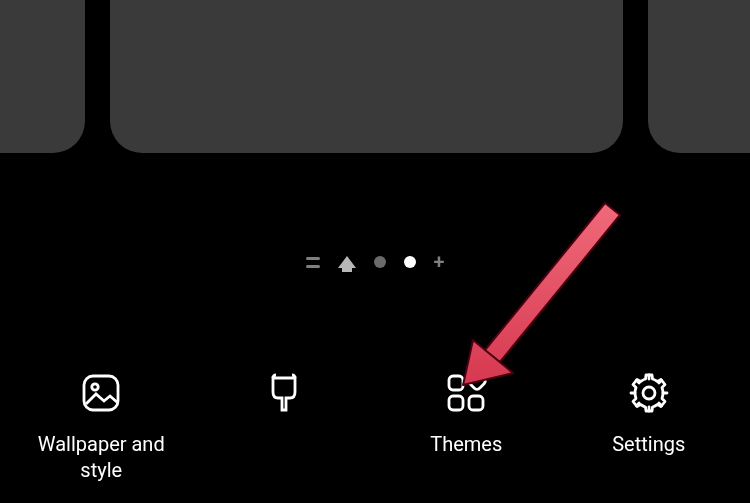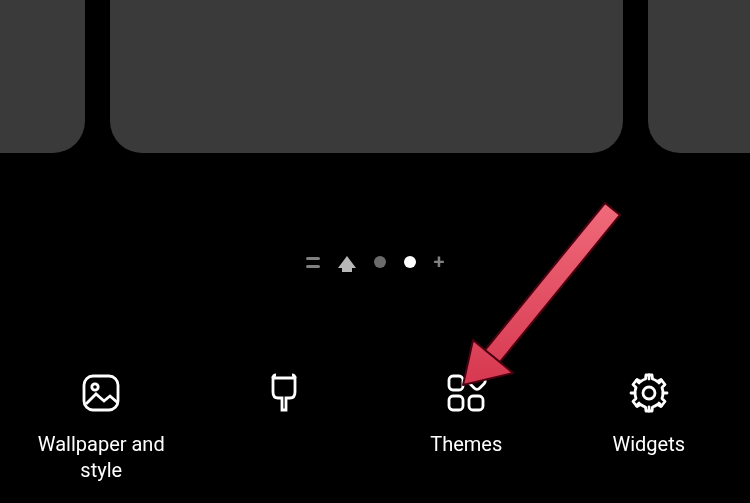--- a/index.html
+++ b/index.html
@@ -197,21 +197,21 @@
   <div class="tool-item">
     <div class="tool-icon">
       <svg width="44" height="44" viewBox="0 0 44 44" fill="none" stroke="#fff" stroke-width="2.8">
         <circle cx="22" cy="22" r="6"></circle>
         <path d="M22 4 L22 8 M22 36 L22 40 M40 22 L36 22 M8 22 L4 22 M34.7 9.3 L31.9 12.1 M12.1 31.9 L9.3 34.7 M34.7 34.7 L31.9 31.9 M12.1 12.1 L9.3 9.3" stroke-linecap="round"></path>
         <path d="M 22 3 C 30 3 38 8 40 18 C 42 28 36 38 26 40 C 16 42 6 36 4 26 C 2 16 8 6 18 4" stroke="none"></path>
         <path d="M22,6 a16,16 0 1,0 0.001,0" stroke="none"></path>
         <path d="M 19 4 L 25 4 L 25.5 8 C 27.5 8.5 29 9.5 30.5 10.5 L 34 8.5 L 38 13.5 L 35 16.5 C 35.5 18 36 20 36 22 C 36 24 35.5 26 35 27.5 L 38 30.5 L 34 35.5 L 30.5 33.5 C 29 34.5 27.5 35.5 25.5 36 L 25 40 L 19 40 L 18.5 36 C 16.5 35.5 15 34.5 13.5 33.5 L 10 35.5 L 6 30.5 L 9 27.5 C 8.5 26 8 24 8 22 C 8 20 8.5 18 9 16.5 L 6 13.5 L 10 8.5 L 13.5 10.5 C 15 9.5 16.5 8.5 18.5 8 Z" stroke-linejoin="round"></path>
       </svg>
     </div>
-    <div class="tool-label">Widgets</div>
+    <div class="tool-label">Settings</div>
   </div>
 </div>
 
 <svg class="arrow-annotation" width="180" height="195" viewBox="0 0 180 195">
   <defs>
     <linearGradient id="arrowGrad" x1="0%" y1="0%" x2="0%" y2="100%">
       <stop offset="0%" stop-color="#f06a7a"></stop>
       <stop offset="100%" stop-color="#d63850"></stop>
     </linearGradient>
   </defs>

